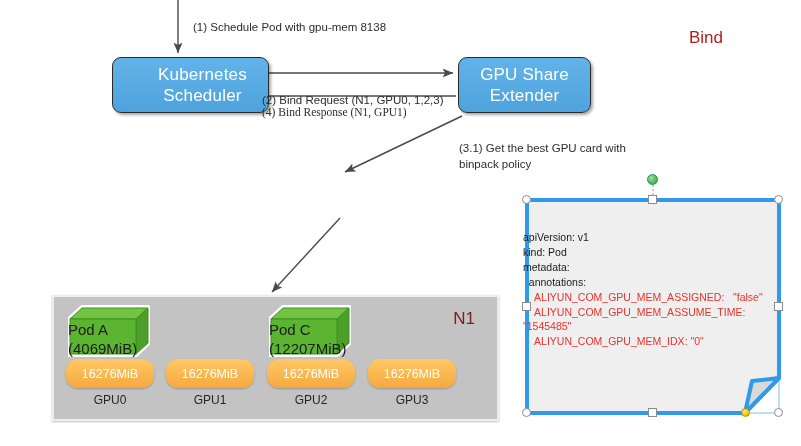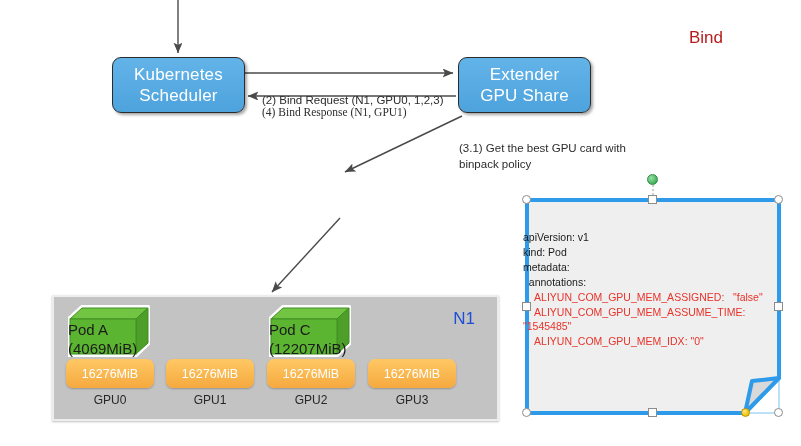--- a/index.html
+++ b/index.html
@@ -33,21 +33,21 @@
     box-shadow: 2px 2px 3px rgba(0,0,0,0.35);
     color: #ffffff;
     display: flex;
     align-items: center;
     justify-content: center;
     text-align: center;
     font-size: 17px;
     line-height: 1.25;
     letter-spacing: .2px;
   }
-  #scheduler-box { left: 112px; top: 57px;  width: 131px; height: 54px; }
+  #scheduler-box { left: 112px; top: 57px;  width: 131px; height: 54px; padding-left: 24px; }
   #extender-box  { left: 458px; top: 57px;  width: 131px; height: 54px; }
   #registry-box  { left: 240px; top: 175px; width: 200px; height: 42px; }
 
   
   .caption {
     position: absolute;
     font-size: 11.5px;
     color: #2c2c2c;
     white-space: nowrap;
     line-height: 1.38;
@@ -69,21 +69,21 @@
     left: 52px; top: 295px;
     width: 443px; height: 122px;
     background: #c3c3c3;
     border: 2px solid #ededed;
     box-shadow: 0 1px 2px rgba(0,0,0,0.25);
   }
   #node-label {
     position: absolute;
     right: 22px; top: 12px;
     font-size: 17px;
-    color: #1d4ed8;
+    color: #7f1d1d;
   }
   .gpu-col {
     position: absolute;
     top: 0;
     width: 98px;
     height: 100%;
   }
   #gpu-col-0 { left: 10px; }
   #gpu-col-1 { left: 110px; }
   #gpu-col-2 { left: 211px; }
@@ -105,21 +105,21 @@
     color: #1c1c1c;
     line-height: 1.25;
     pointer-events: none;
   }
 
   
   .mem-bar {
     position: absolute;
     left: 2px; top: 62px;
     width: 88px; height: 29px;
-    border-radius: 7px;
+    border-radius: 12px;
     background: linear-gradient(#ffc864, #f5a93f);
     box-shadow: 0 1px 2px rgba(0,0,0,0.25);
     color: #ffffff;
     font-size: 12.5px;
     display: flex;
     align-items: center;
     justify-content: center;
   }
   .gpu-name {
     position: absolute;
@@ -202,26 +202,27 @@
 
   <div class="node-box" id="scheduler-box">
     <div>
       <div>Kubernetes</div>
       <div>Scheduler</div>
     </div>
   </div>
 
   <div class="node-box" id="extender-box">
     <div>
+      <div>GPU Share</div>
       <div>Extender</div>
-      <div>GPU Share</div>
-    </div>
-  </div>
-
-
+    </div>
+  </div>
+
+
+  <div class="caption" id="cap-step1">(1) Schedule Pod with gpu-mem 8138</div>
   <div class="caption" id="cap-step2">(2) Bind Request (N1, GPU0, 1,2,3)</div>
   <div class="caption" id="cap-step4">(4) Bind Response (N1, GPU1)</div>
   <div class="caption" id="cap-step3">
     <div>(3.1) Get the best GPU card with</div>
     <div>binpack policy</div>
   </div>
   <div id="bind-label">Bind</div>
 
   <div id="node-panel">
     <div id="node-label">N1</div>

